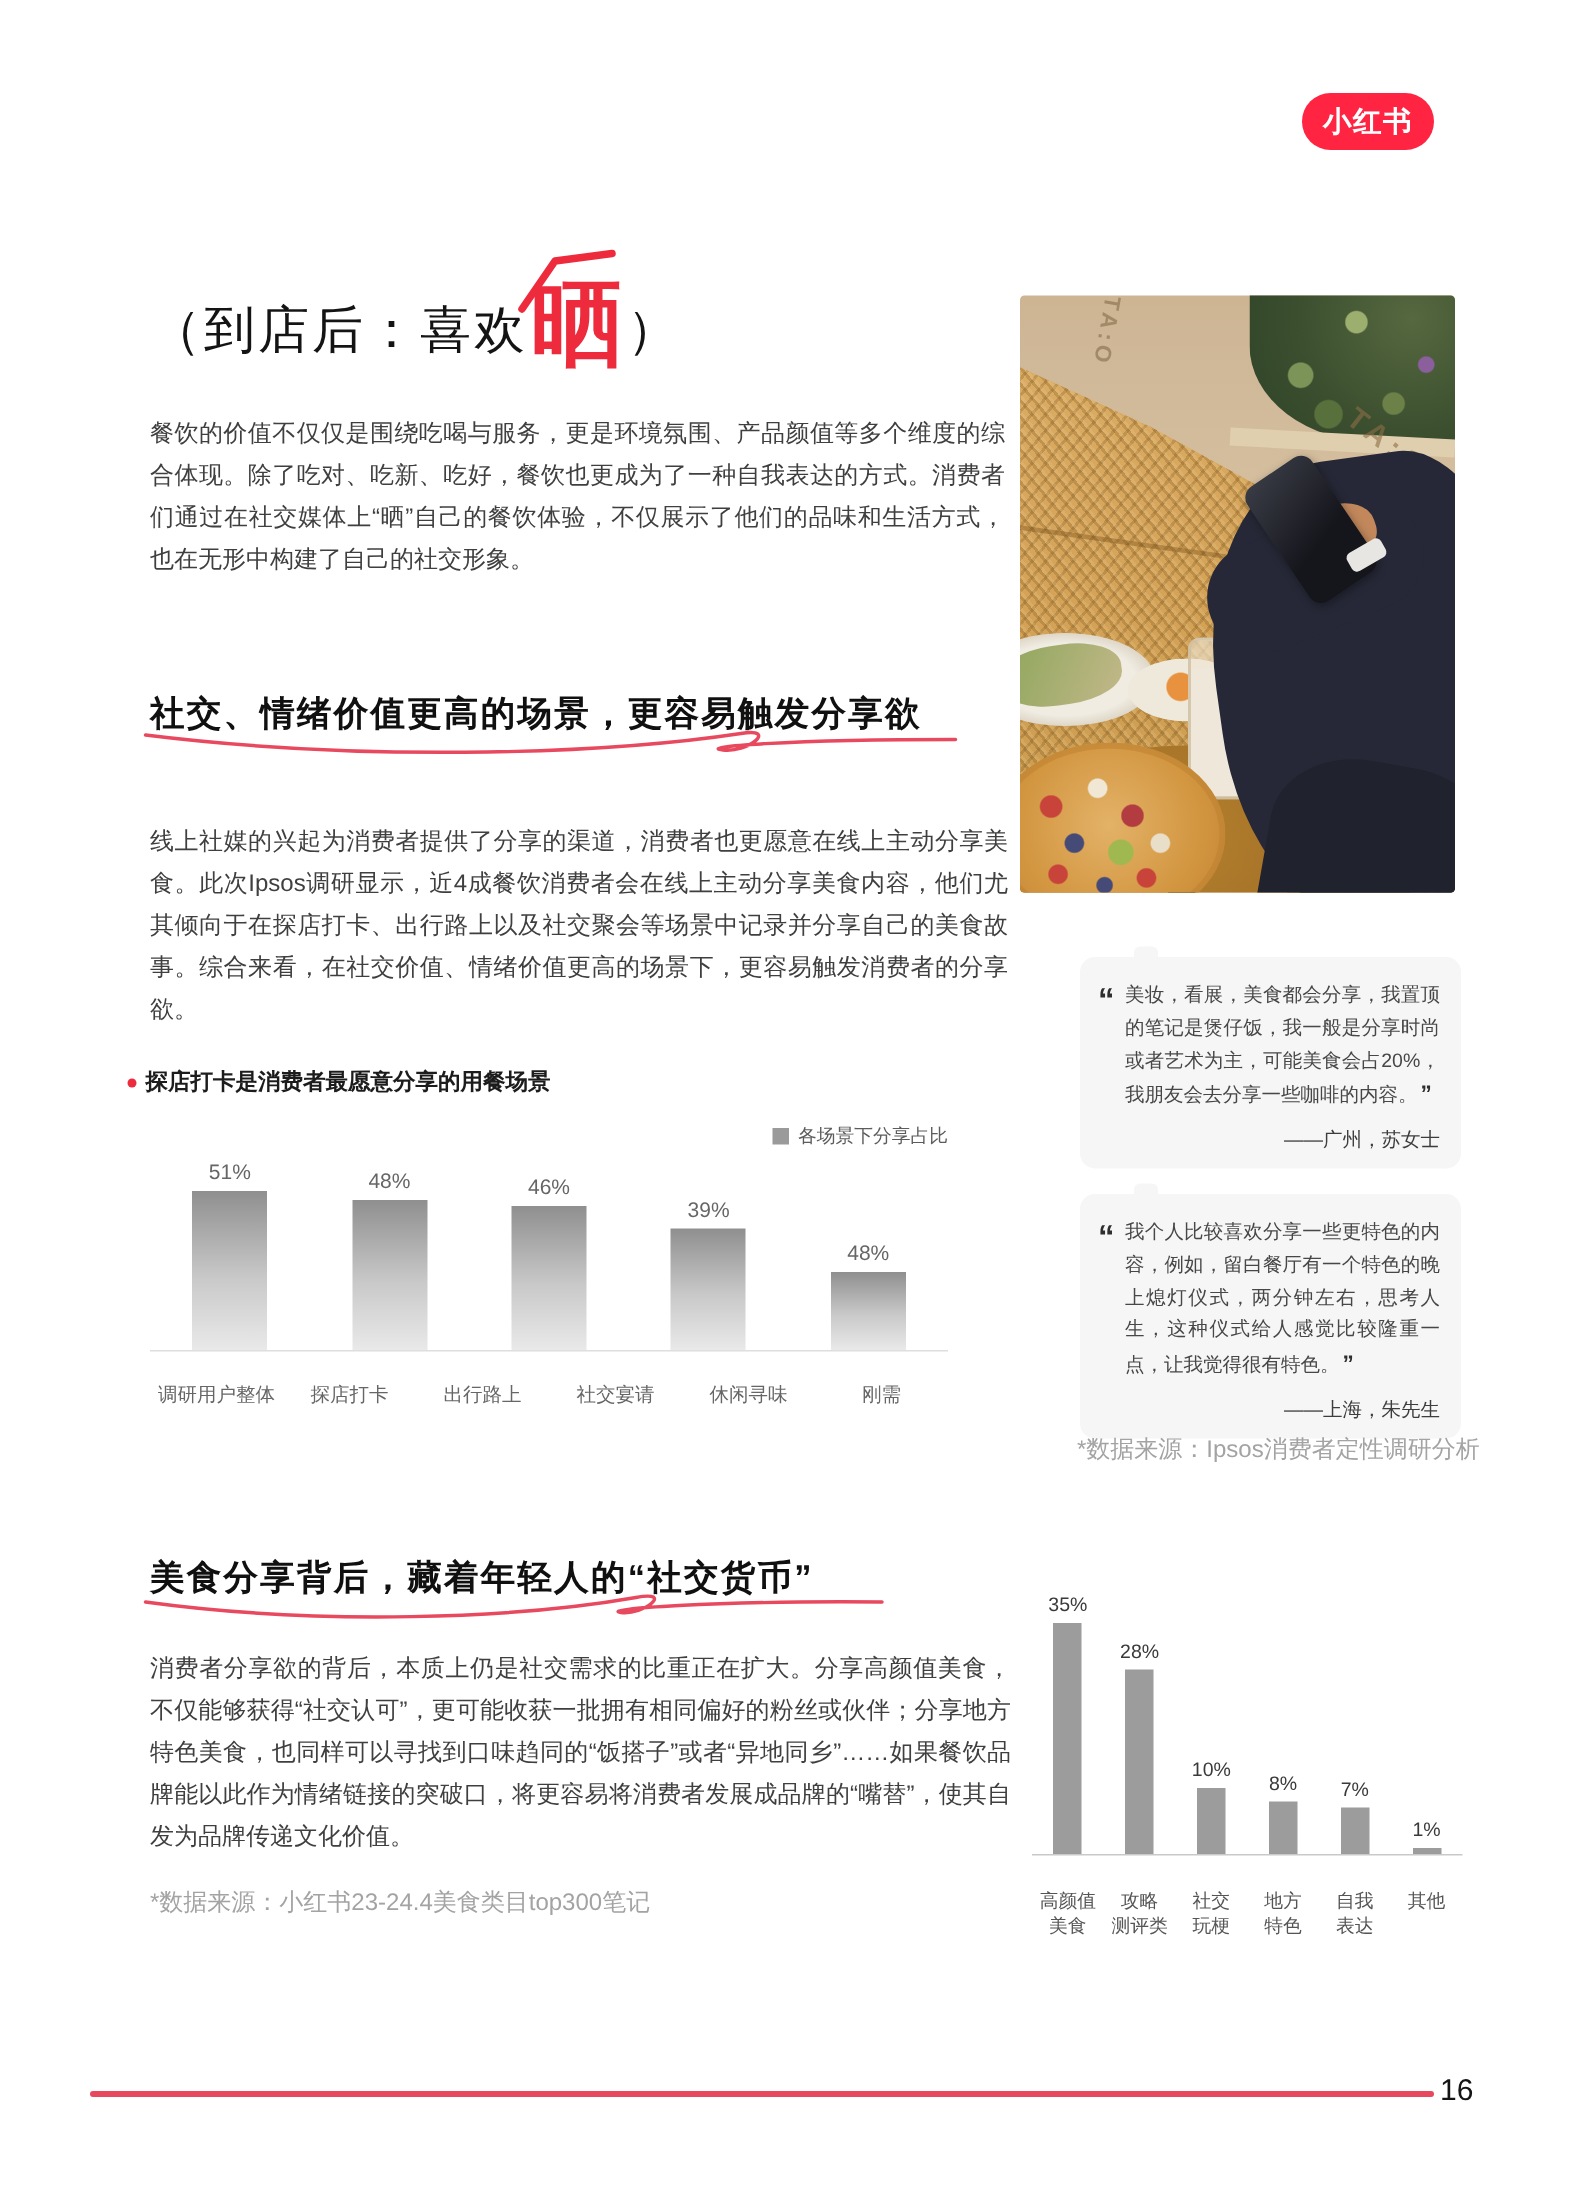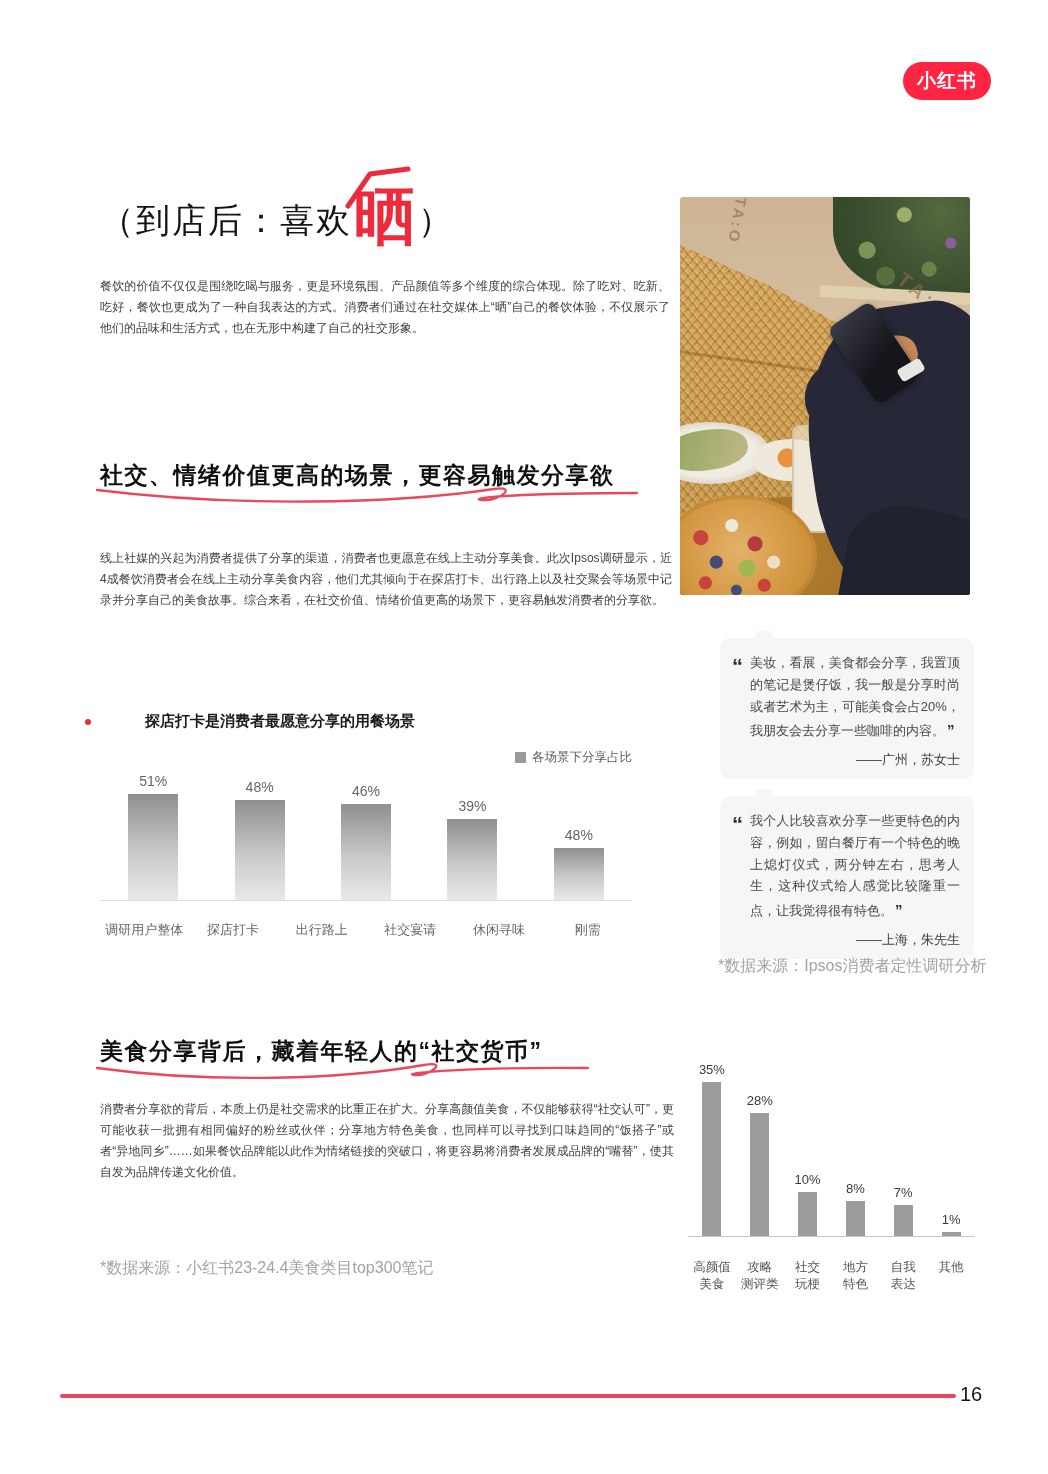--- a/index.html
+++ b/index.html
@@ -1,32 +1,32 @@
 <!DOCTYPE html>
 <html><head>
 <meta charset="utf-8">
 <style>
   html,body{margin:0;padding:0;background:#ffffff;}
   .page{position:relative;width:1048px;height:1474px;background:#ffffff;overflow:hidden;
         font-family:"Liberation Sans","DejaVu Sans",sans-serif;color:#222;}
 
   
-  .logo{position:absolute;left:903px;top:62px;width:88px;height:38px;border-radius:19px;
+  .logo{position:absolute;left:868px;top:62px;width:88px;height:38px;border-radius:19px;
         background:#ff2442;color:#fff;font-size:19px;font-weight:700;letter-spacing:1px;
         display:flex;align-items:center;justify-content:center;}
 
   
   .title-row{position:absolute;left:100px;top:188px;display:flex;align-items:flex-end;}
   .t-pre{font-size:34px;font-weight:400;color:#141414;letter-spacing:2px;line-height:1;padding-bottom:10px;}
   .t-hi-wrap{position:relative;display:inline-block;margin:0 2px;}
   .t-hi{font-size:62px;font-weight:900;color:#ed2b3c;line-height:.95;display:block;}
   .t-accent{position:absolute;left:-10px;top:-22px;}
 
   
-  .body{position:absolute;font-size:12px;line-height:1.75;color:#3f3f3f;text-align:justify;margin:0;}
+  .body{position:absolute;font-size:16px;line-height:1.75;color:#3f3f3f;text-align:justify;margin:0;}
   .para1{left:100px;top:276px;width:570px;}
   .para2{left:100px;top:548px;width:572px;}
   .para3{left:100px;top:1099px;width:574px;}
 
   
   .heading{position:absolute;font-size:23px;font-weight:800;color:#101010;letter-spacing:1.5px;white-space:nowrap;}
   .h1pos{left:100px;top:460px;}
   .h2pos{left:100px;top:1036px;}
   .squiggle{position:absolute;left:-6px;top:20px;pointer-events:none;}
 
@@ -48,21 +48,21 @@
   #chart1 .bar-value{font-size:14px;color:#666;}
   #chart1 .bar-label{font-size:13px;color:#666;}
 
   #chart2{left:688px;top:1058px;width:287px;}
   #chart2 .bars-row{height:178px;border-bottom:1px solid #c9c9c9;}
   #chart2 .bar{width:19px;background:#9c9c9c;}
   #chart2 .bar-value{font-size:13px;color:#3a3a3a;}
   #chart2 .bar-label{font-size:12.5px;color:#555;line-height:1.35;margin-top:2px;}
 
   .chart-title{position:absolute;left:85px;top:712px;font-size:15px;font-weight:700;color:#1c1c1c;
-               display:flex;align-items:center;gap:48px;}
+               display:flex;align-items:center;}
   .dot{width:6px;height:6px;border-radius:50%;background:#ed2b3c;margin-right:6px;}
 
   .source{position:absolute;font-size:16px;color:#a3a3a3;}
   .spos1{left:718px;top:956px;}
   .spos2{left:100px;top:1258px;}
 
   
   .quote{position:absolute;left:720px;width:254px;background:#f6f6f6;border-radius:10px;
          padding:14px 14px 10px 30px;box-sizing:border-box;font-size:13px;color:#474747;}
   .quote::before{content:'';position:absolute;top:-7px;left:36px;width:16px;height:16px;

